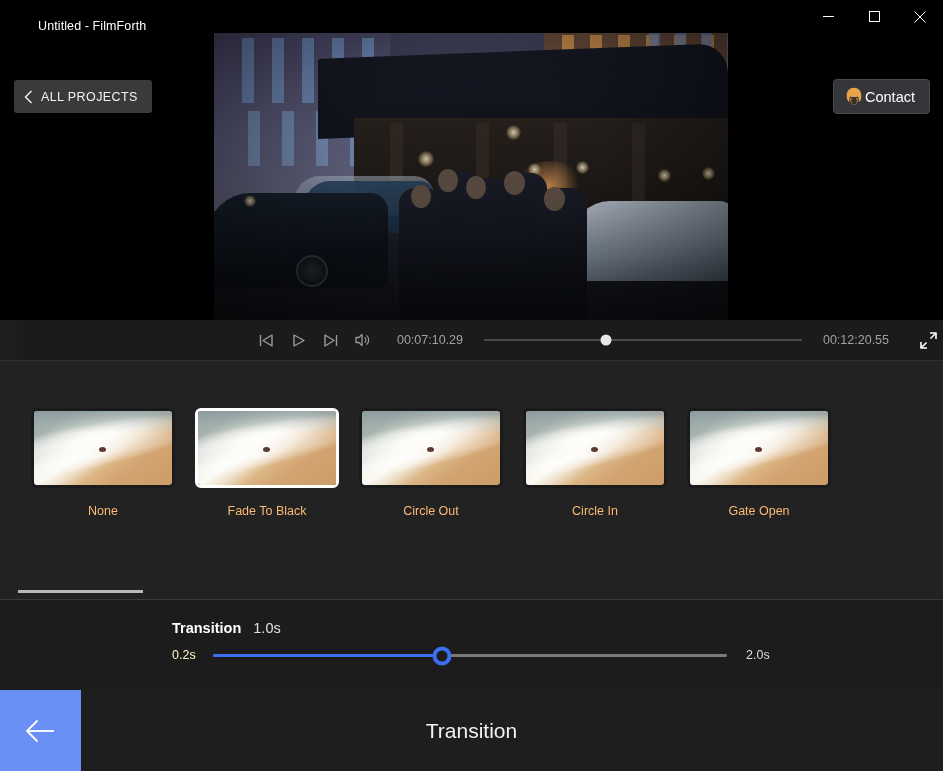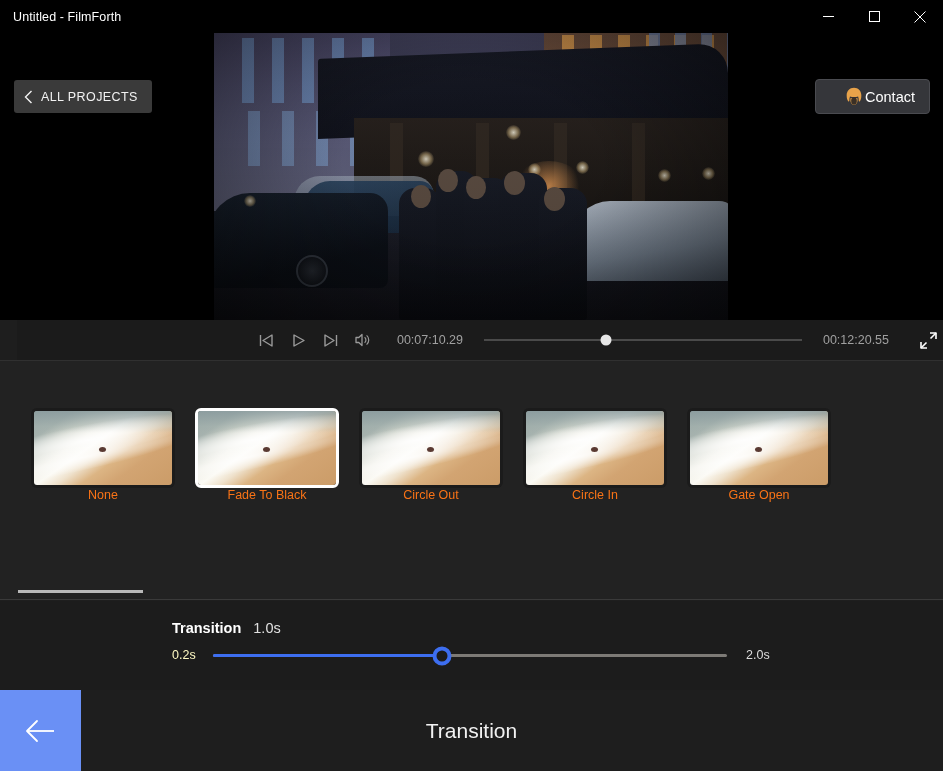--- a/index.html
+++ b/index.html
@@ -14,21 +14,21 @@
     width: 943px; height: 771px;
     background: #1e1e1e;
     overflow: hidden;
   }
 
   
   .titlebar {
     position: absolute; top: 0; left: 0;
     width: 943px; height: 33px;
     background: #000000;
-    display: flex; align-items: center;
+    display: flex; align-items: flex-end; padding-left: 25px;
   }
   .titlebar-text {
     margin-left: 13px;
     font-size: 12.5px;
     color: #ffffff;
     letter-spacing: 0.1px;
   }
   .win-buttons {
     position: absolute; right: 0; top: 0;
     height: 33px; display: flex;
@@ -173,21 +173,21 @@
     border-radius: 3px;
     display: flex; align-items: center; gap: 8px;
     color: #f2f2f2; font-size: 12.5px; letter-spacing: .4px;
     cursor: pointer;
   }
   .chev-left { display: block; }
 
   
   .contact-btn {
     position: absolute; right: 13px; top: 46px;
-    height: 35px; padding: 0 14px 0 27px;
+    height: 35px; padding: 0 14px 0 9px;
     background: #35363a;
     border: 1px solid #4a4b50;
     border-radius: 4px;
     display: flex; align-items: center; 
     color: #ffffff; font-size: 14.5px;
     cursor: pointer;
   }
   .avatar {
     width: 22px; height: 22px;
     display: block;
@@ -292,22 +292,22 @@
     position: absolute; left: 0; top: 0; width: 100%; height: 30%;
     background: linear-gradient(180deg, rgba(138,155,158,.85) 0%, rgba(160,175,172,.4) 70%, rgba(180,190,185,0) 100%);
   }
   .beach-dot {
     position: absolute; left: 47%; top: 49%;
     width: 7px; height: 5px;
     border-radius: 50%;
     background: #5a3a32;
   }
   .thumb-label {
-    margin-top: 0;
-    font-size: 12.5px; color: #f97316;
+    margin-top: 16px;
+    font-size: 12.5px; color: #fdba74;
     white-space: nowrap;
   }
   .hscroll-track {
     position: absolute; left: 0; bottom: 7px;
     width: 943px; height: 3px;
   }
   .hscroll-thumb {
     position: absolute; left: 18px; top: 0;
     width: 125px; height: 3px;
     background: #b9b9b9;

